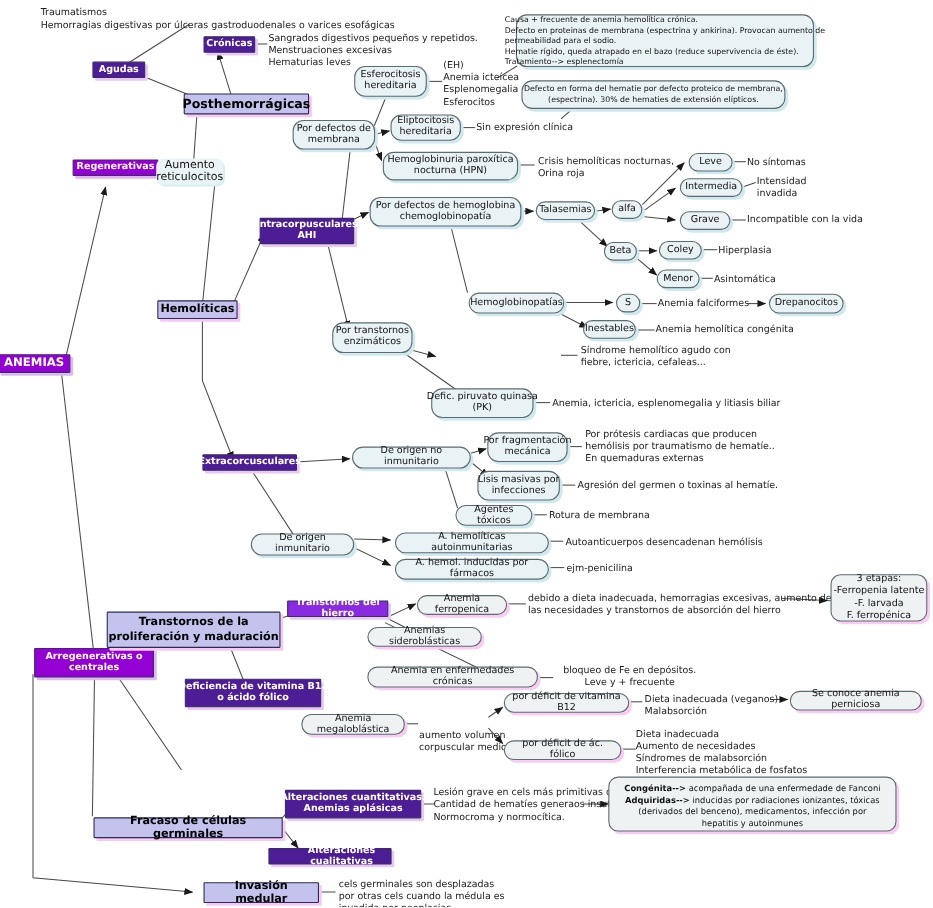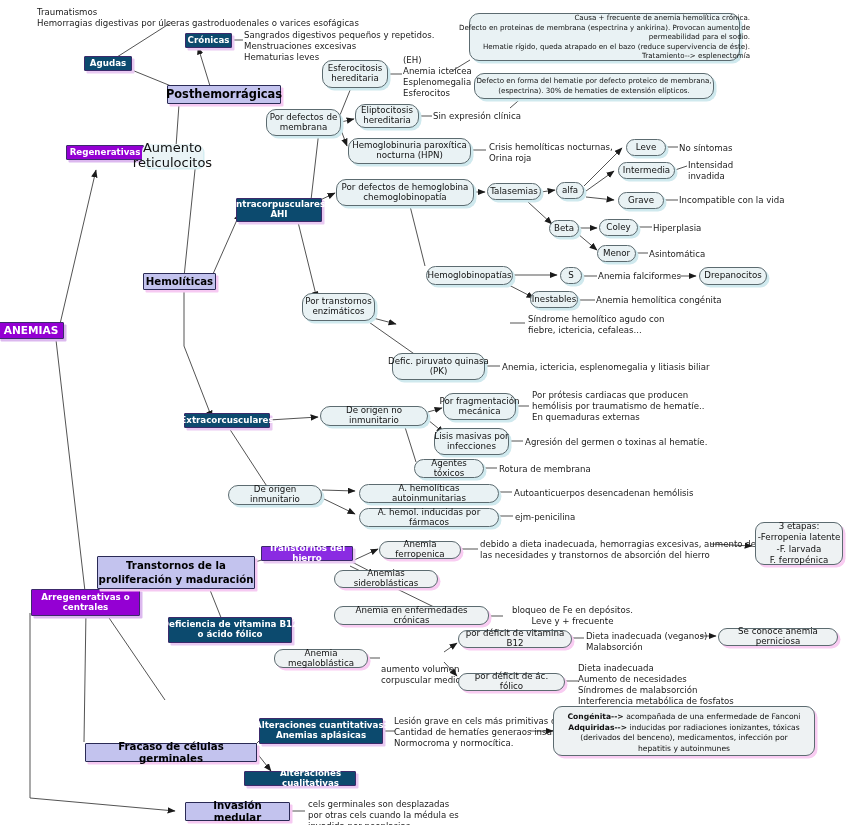--- a/index.html
+++ b/index.html
@@ -14,21 +14,21 @@
   .txt{position:absolute;color:#1b1b1b;font-size:8.6px;line-height:1.28;
        white-space:pre;text-align:left;}
 
   
   .tealbox{background:#e9f2f4;border:1.1px solid #5c6b70;border-radius:7px;
       color:#111;font-size:8.7px;padding:3px 6px;
       box-shadow:2.5px 2.5px 0 0 #cfe9ee;}
   .tealbox.round{border-radius:10px;}
 
   
-  .violet{background:#0c4a6e;border:1.2px solid #3c2a6b;color:#ffffff;
+  .violet{background:#4c1d95;border:1.2px solid #3c2a6b;color:#ffffff;
       font-weight:bold;font-size:8.7px;padding:2.5px 5px;border-radius:1px;
       box-shadow:2.5px 2.5px 0 0 #e9c9f2;}
   .violet.deep{background:#9400d3;box-shadow:2.5px 2.5px 0 0 #dcb8ef;}
   .violet.mag{background:#8a2be2;}
 
   
   .lav{background:#c3c3ee;border:1.2px solid #2a2a55;color:#000;
       font-weight:bold;font-size:11.4px;padding:2px 7px;border-radius:1px;
       box-shadow:2.5px 2.5px 0 0 #f6c9f2;}
   .lav.small{font-size:10.2px;}
@@ -186,21 +186,21 @@
 
   <div class="txt" style="left:244px;top:30px;">Sangrados digestivos pequeños y repetidos.
 Menstruaciones excesivas
 Hematurias leves</div>
 
   <div class="node lav small" style="left:143px;top:273px;width:73px;height:17px;">
     <span>Hemolíticas</span>
   </div>
 
   <div class="node tealbox" style="left:142px;top:144px;width:61px;height:24px;border:none;background:#eaf4f6;
-              box-shadow:1.5px 1.5px 0 0 #d6eef2;font-size:13px;white-space:pre;">
+              box-shadow:1.5px 1.5px 0 0 #d6eef2;font-size:10px;white-space:pre;">
     <span>Aumento
 reticulocitos</span>
   </div>
 
   <div class="node violet" style="left:236px;top:198px;width:86px;height:24px;white-space:pre;">
     <span>Intracorpusculares
 AHI</span>
   </div>
 
   <div class="node violet" style="left:184px;top:413px;width:86px;height:15px;">
@@ -215,21 +215,21 @@
   <div class="node tealbox round" style="left:322px;top:60px;width:66px;height:28px;white-space:pre;">
     <span>Esferocitosis
 hereditaria</span>
   </div>
 
   <div class="txt" style="left:403px;top:55px;">(EH)
 Anemia icteícea
 Esplenomegalia
 Esferocitos</div>
 
-  <div class="node tealbox round" style="left:469px;top:13px;width:271px;height:48px;white-space:pre;font-size:7.1px;line-height:1.35;text-align:right;">
+  <div class="node tealbox round" style="left:469px;top:13px;width:271px;height:48px;white-space:pre;font-size:7.1px;line-height:1.35;text-align:left;">
     <span>Causa + frecuente de anemia hemolítica crónica.
 Defecto en proteinas de membrana (espectrina y ankirina). Provocan aumento de
 permeabilidad para el sodio.
 Hematie rígido, queda atrapado en el bazo (reduce supervivencia de éste).
 Tratamiento--&gt; esplenectomía</span>
   </div>
 
   <div class="node tealbox round" style="left:355px;top:104px;width:64px;height:24px;white-space:pre;">
     <span>Eliptocitosis
 hereditaria</span>

